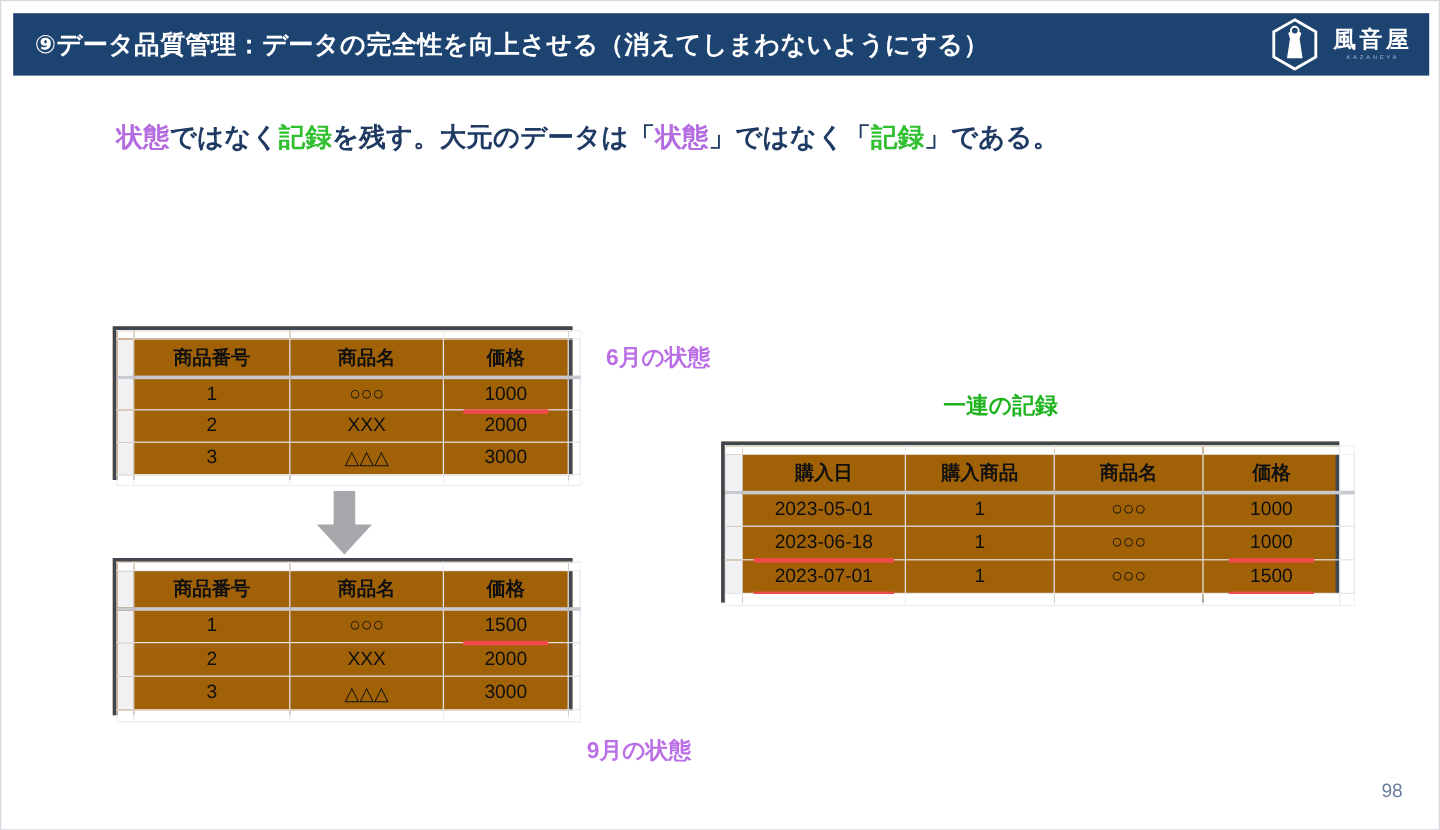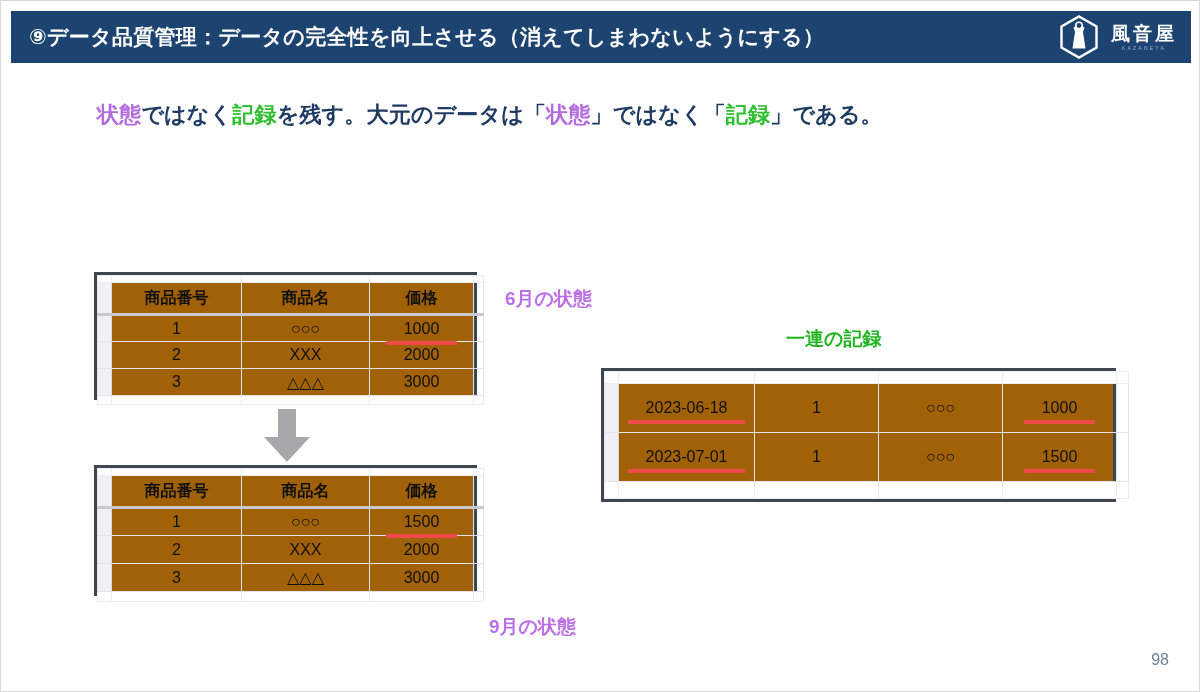--- a/index.html
+++ b/index.html
@@ -315,20 +315,36 @@
         </colgroup>
         <tbody>
           <tr class="pad" style="height: 7px;">
             <td class="pad-cell sliver"></td>
             <td class="pad-cell"></td>
             <td class="pad-cell"></td>
             <td class="pad-cell"></td>
             <td class="pad-cell"></td>
             <td class="pad-cell"></td>
           </tr>
+          <tr style="height: 32px;">
+            <td class="sliver hdr"></td>
+            <td class="hdr">購入日</td>
+            <td class="hdr">購入商品</td>
+            <td class="hdr">商品名</td>
+            <td class="hdr">価格</td>
+            <td class="hdr"></td>
+          </tr>
+          <tr style="height: 28px;">
+            <td class="sliver"></td>
+            <td><span class="cellv">2023-05-01</span></td>
+            <td><span class="cellv">1</span></td>
+            <td><span class="cellv">○○○</span></td>
+            <td><span class="cellv">1000</span></td>
+            <td></td>
+          </tr>
           <tr style="height: 28px;">
             <td class="sliver"></td>
             <td><span class="cellv uline">2023-06-18</span></td>
             <td><span class="cellv">1</span></td>
             <td><span class="cellv">○○○</span></td>
             <td><span class="cellv uline">1000</span></td>
             <td></td>
           </tr>
           <tr style="height: 28px;">
             <td class="sliver"></td>

